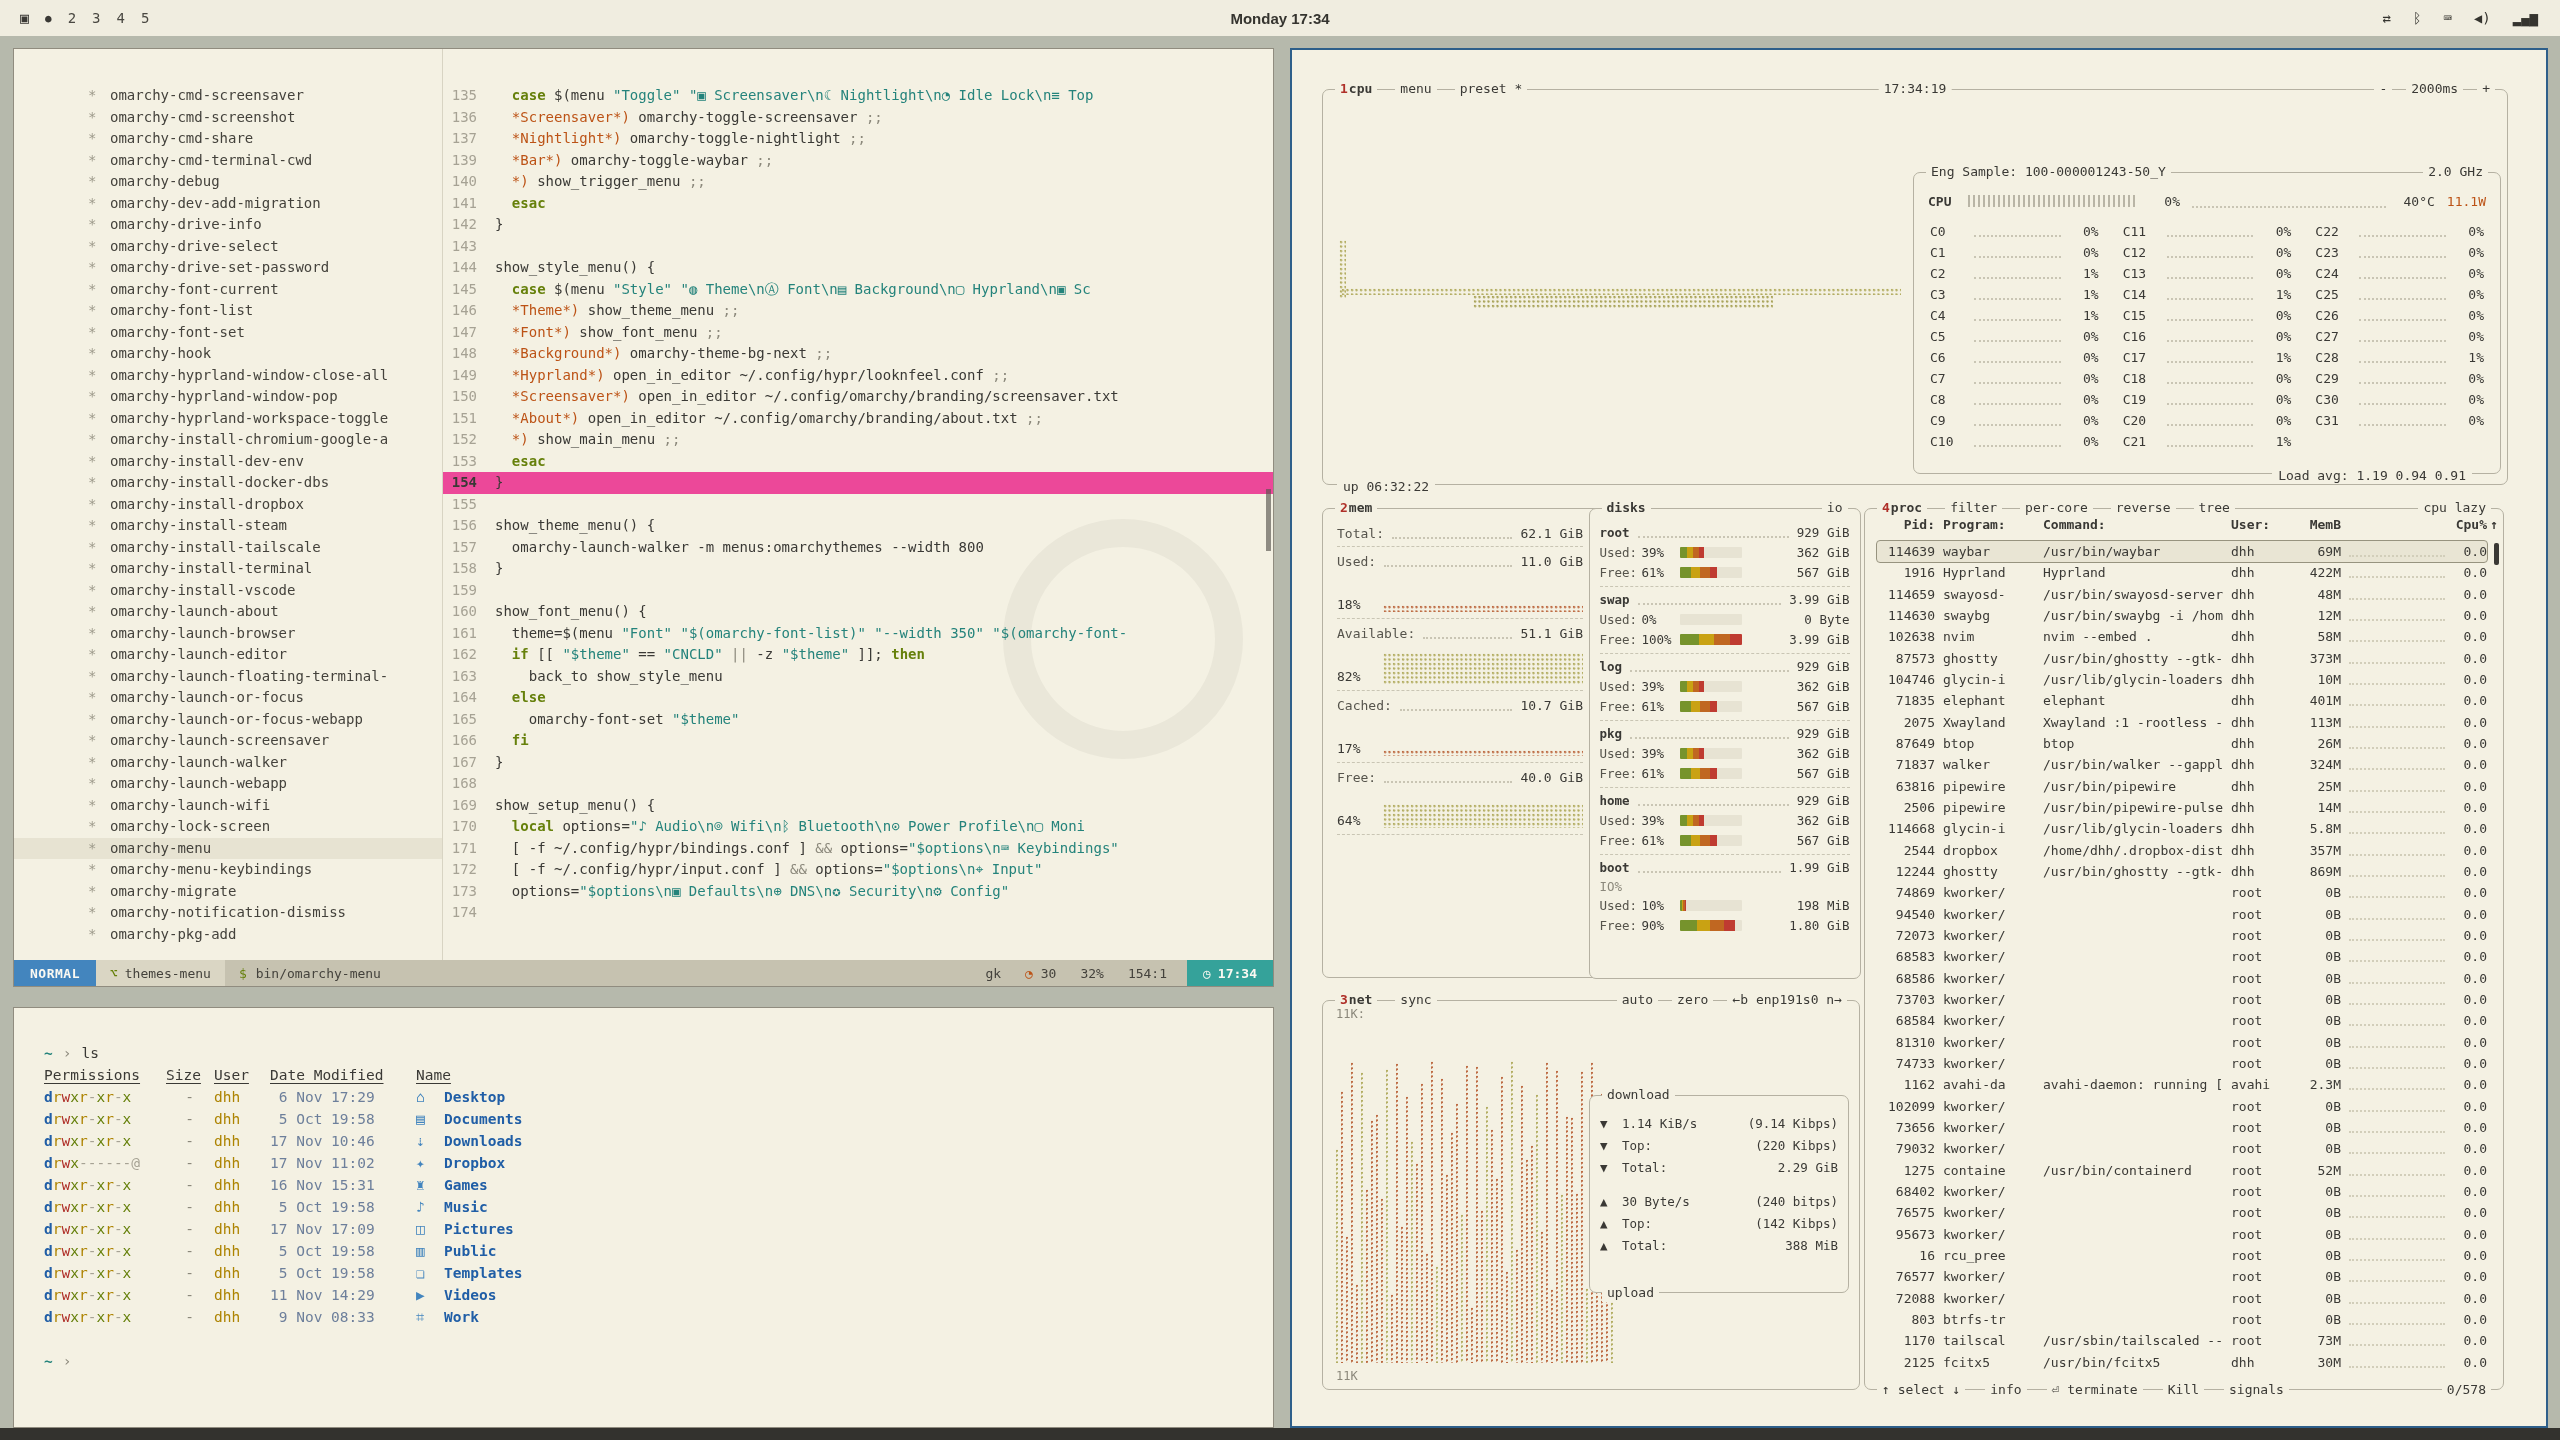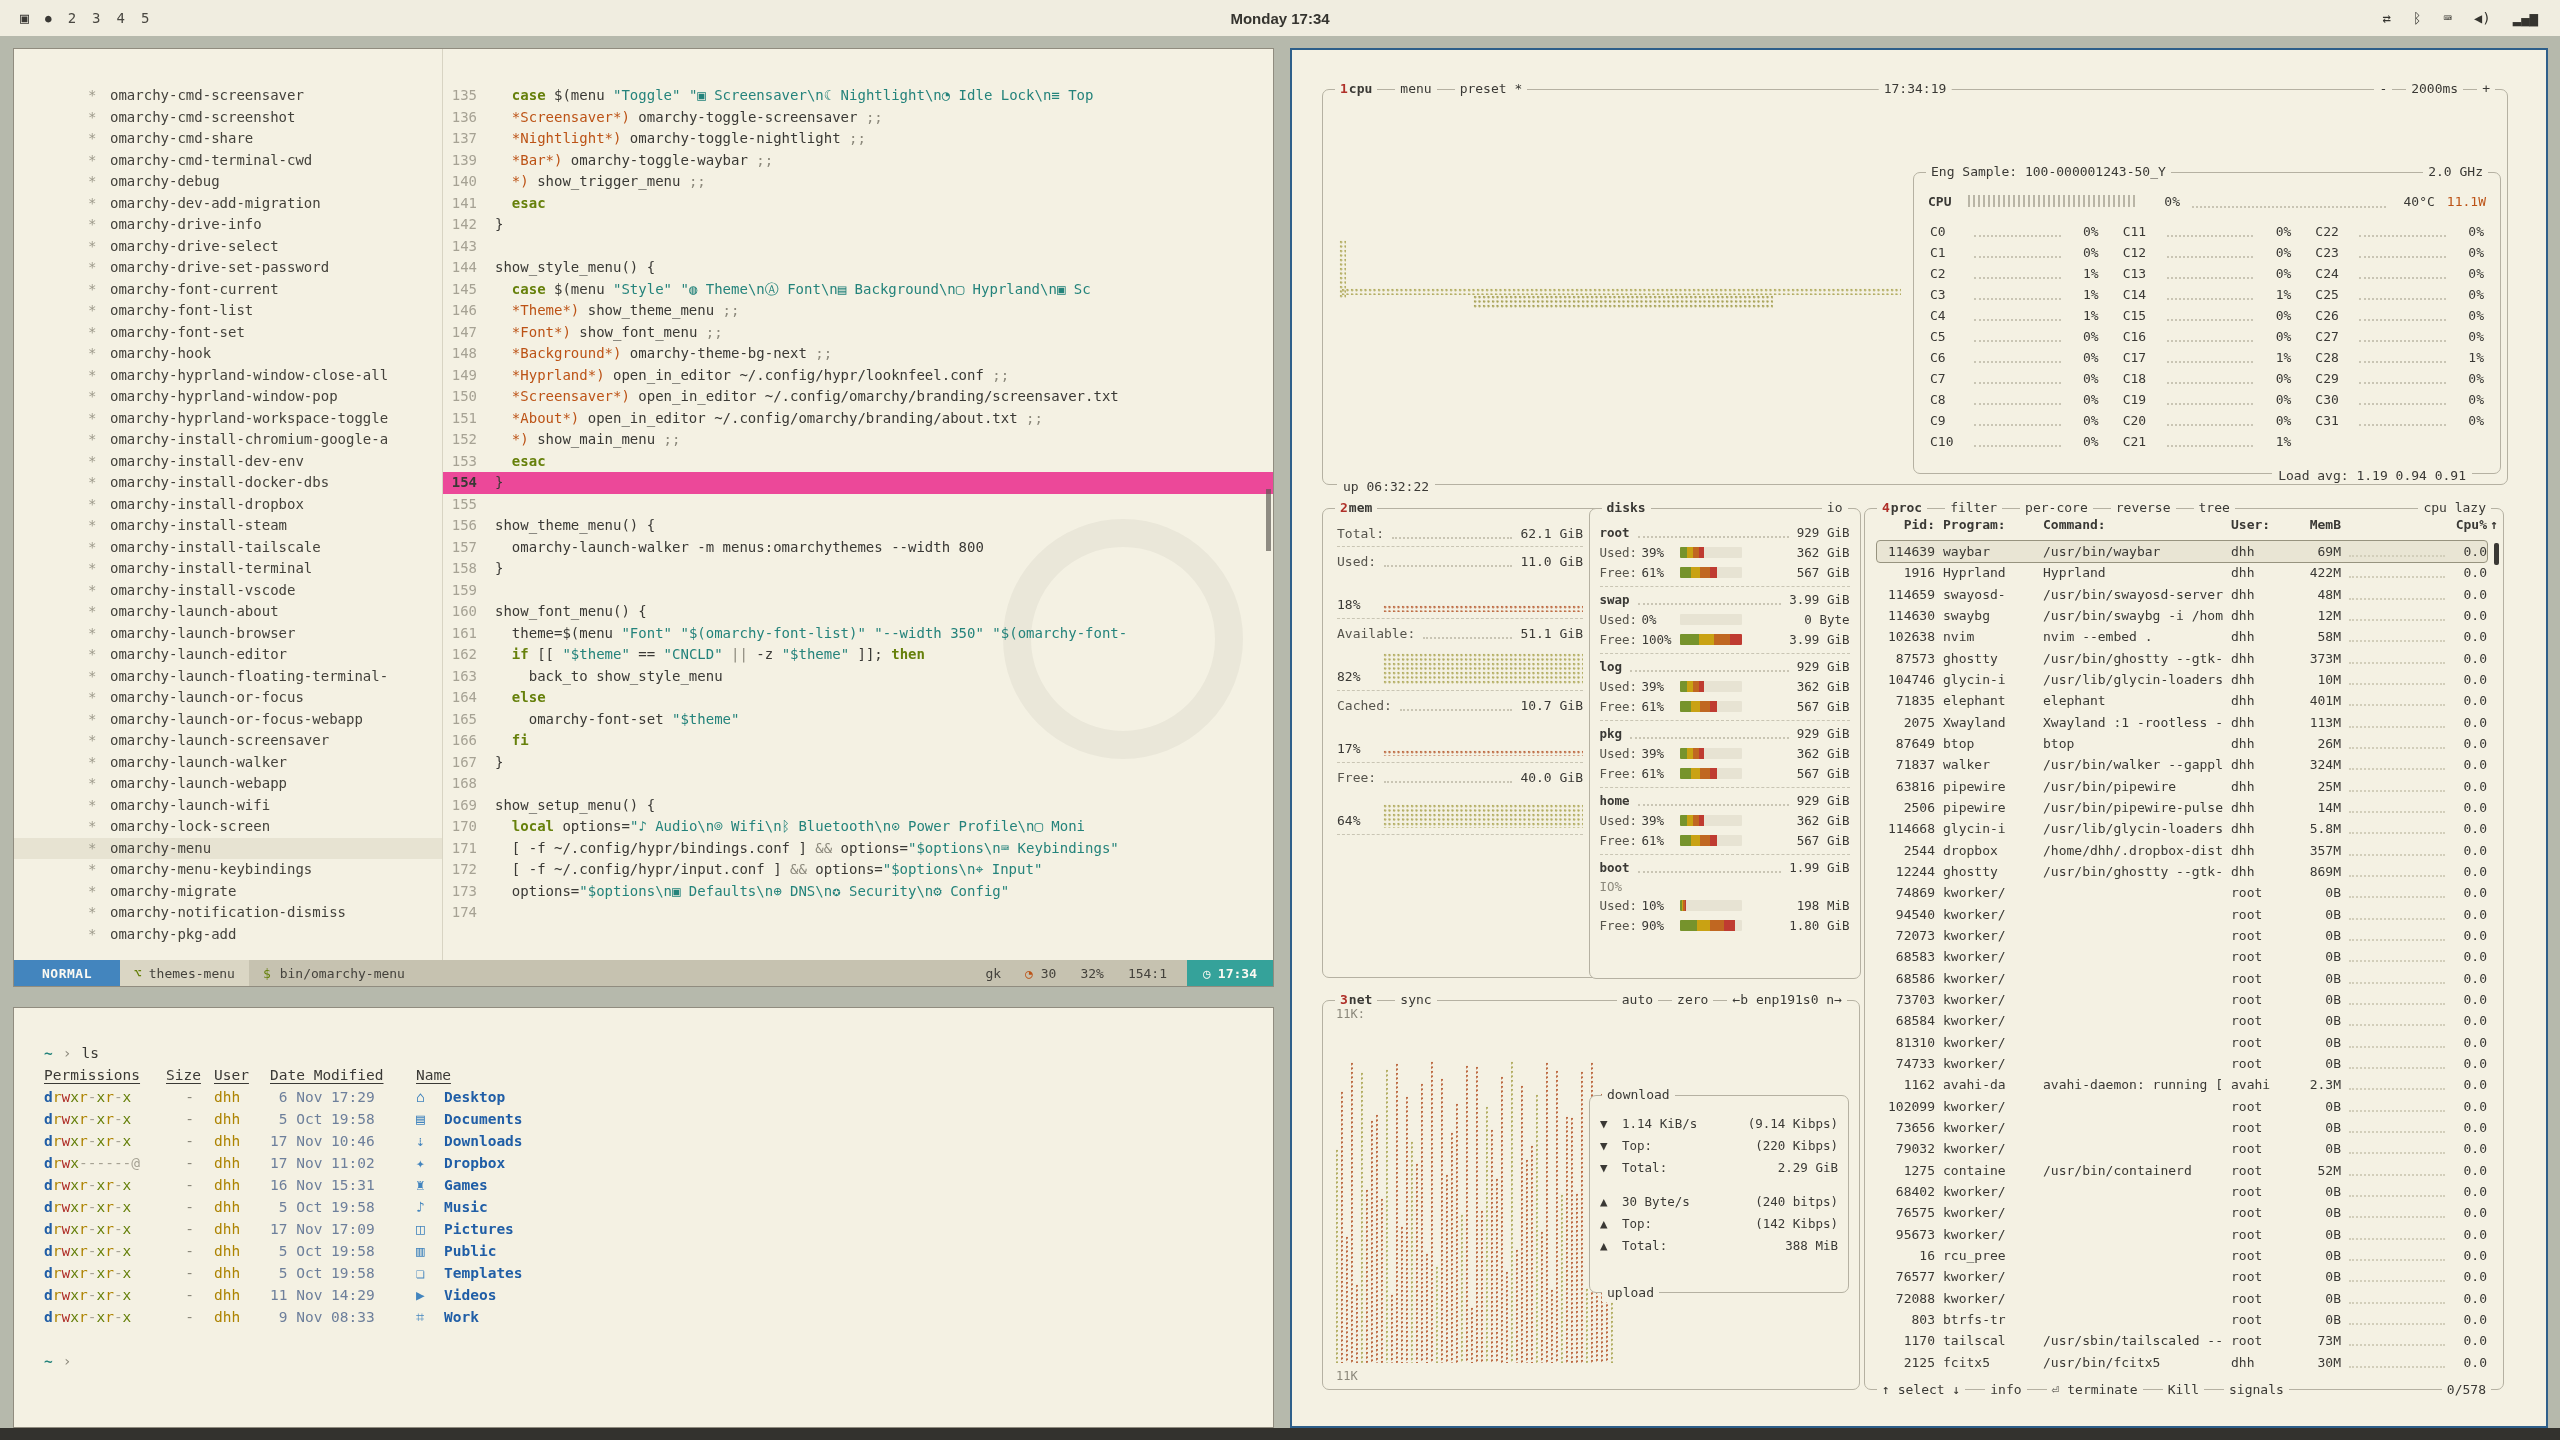--- a/index.html
+++ b/index.html
@@ -44,21 +44,21 @@
 .ltext{white-space:pre;color:#3a3935;}
 .s-str{color:#24837b;}
 .s-pat{color:#bc5215;}
 .s-kw{color:#66800b;font-weight:600;}
 .s-op{color:#8b887b;}
 .scrollthumb{position:absolute;right:2px;top:440px;width:5px;height:62px;background:#57554f;opacity:.65;z-index:2;}
 
 
 .statusbar{position:absolute;left:0;right:0;bottom:0;height:26px;display:flex;align-items:stretch;
   background:#c6c2b0;font-size:13px;}
-.sb-mode{background:#4385be;color:#fbf9f2;font-weight:bold;padding:0 28px;display:flex;align-items:center;letter-spacing:.5px;}
+.sb-mode{background:#4385be;color:#fbf9f2;font-weight:bold;padding:0 16px;display:flex;align-items:center;letter-spacing:.5px;}
 .sb-branch{background:#dad6c4;padding:0 14px;display:flex;align-items:center;gap:7px;color:#44423c;}
 .sb-bicon{color:#66800b;}
 .sb-path{padding:0 14px;display:flex;align-items:center;gap:9px;color:#44423c;flex:1;}
 .sb-dollar{color:#66800b;}
 .sb-right{display:flex;align-items:center;gap:24px;padding:0 20px;color:#44423c;}
 .sb-cicon{color:#bc5215;}
 .sb-clock{background:#35a29a;color:#fbf9f2;padding:0 16px;display:flex;align-items:center;gap:7px;font-weight:600;}
 
 
 .tline{display:flex;gap:10px;}

